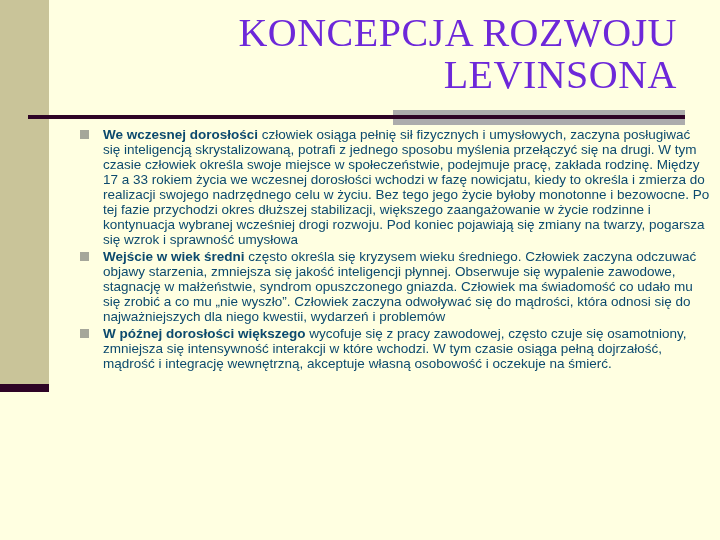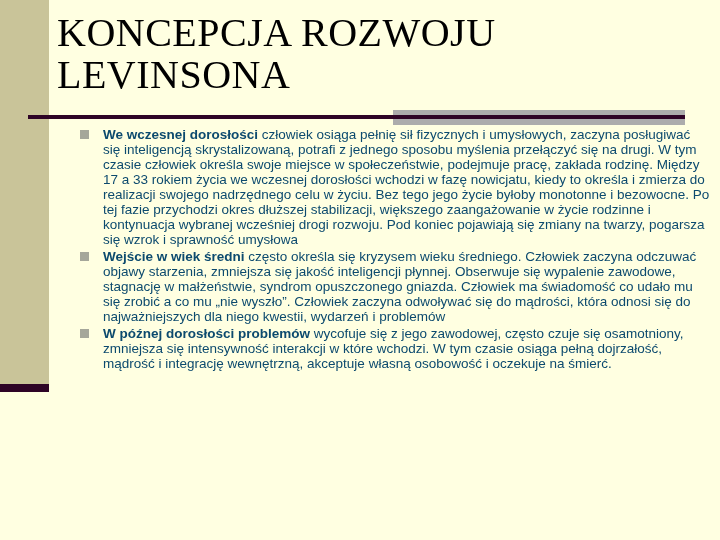--- a/index.html
+++ b/index.html
@@ -31,21 +31,22 @@
   }
   .slide-title {
     position: absolute;
     left: 57px; top: 12px;
     width: 620px;
     font-family: "Liberation Serif", serif;
     font-size: 40px;
     line-height: 1.06;
     font-weight: 400;
     letter-spacing: 0.5px;
-    color: #000000;
+    color: #6d28d9;
+    text-align: right;
   }
   .rule-gray {
     position: absolute;
     left: 393px; top: 110px;
     width: 292px; height: 15px;
     background: #ACACAC;
   }
   .rule-line {
     position: absolute;
     left: 28px; top: 115px;
@@ -94,17 +95,17 @@
       <span class="bullet-text"><b class="lead">We wczesnej dorosłości</b><span> człowiek osiąga pełnię sił fizycznych i umysłowych, zaczyna posługiwać się inteligencją skrystalizowaną, potrafi z jednego sposobu myślenia przełączyć się na drugi. W tym czasie człowiek określa swoje miejsce w społeczeństwie, podejmuje pracę, zakłada rodzinę. Między 17 a 33 rokiem życia we wczesnej dorosłości wchodzi w fazę nowicjatu, kiedy to określa i zmierza do realizacji swojego nadrzędnego celu w życiu. Bez tego jego życie byłoby monotonne i bezowocne. Po tej fazie przychodzi okres dłuższej stabilizacji, większego zaangażowanie w życie rodzinne i kontynuacja wybranej wcześniej drogi rozwoju. Pod koniec pojawiają się zmiany na twarzy, pogarsza się wzrok i sprawność umysłowa</span></span>
     </div>
 
     <div class="bullet-item">
       <span class="bullet-marker"></span>
       <span class="bullet-text"><b class="lead">Wejście w wiek średni</b><span> często określa się kryzysem wieku średniego. Człowiek zaczyna odczuwać objawy starzenia, zmniejsza się jakość inteligencji płynnej. Obserwuje się wypalenie zawodowe, stagnację w małżeństwie, syndrom opuszczonego gniazda. Człowiek ma świadomość co udało mu się zrobić a co mu „nie wyszło”. Człowiek zaczyna odwoływać się do mądrości, która odnosi się do najważniejszych dla niego kwestii, wydarzeń i problemów</span></span>
     </div>
 
     <div class="bullet-item">
       <span class="bullet-marker"></span>
-      <span class="bullet-text"><b class="lead">W późnej dorosłości problemów</b><span> wycofuje się z jego zawodowej, często czuje się osamotniony, zmniejsza się intensywność interakcji w które wchodzi. W tym czasie osiąga pełną dojrzałość, mądrość i integrację wewnętrzną, akceptuje własną osobowość i oczekuje na śmierć.</span></span>
+      <span class="bullet-text"><b class="lead">W późnej dorosłości większego</b><span> wycofuje się z pracy zawodowej, często czuje się osamotniony, zmniejsza się intensywność interakcji w które wchodzi. W tym czasie osiąga pełną dojrzałość, mądrość i integrację wewnętrzną, akceptuje własną osobowość i oczekuje na śmierć.</span></span>
     </div>
 
   </div>
 </div>
 
 </body></html>

